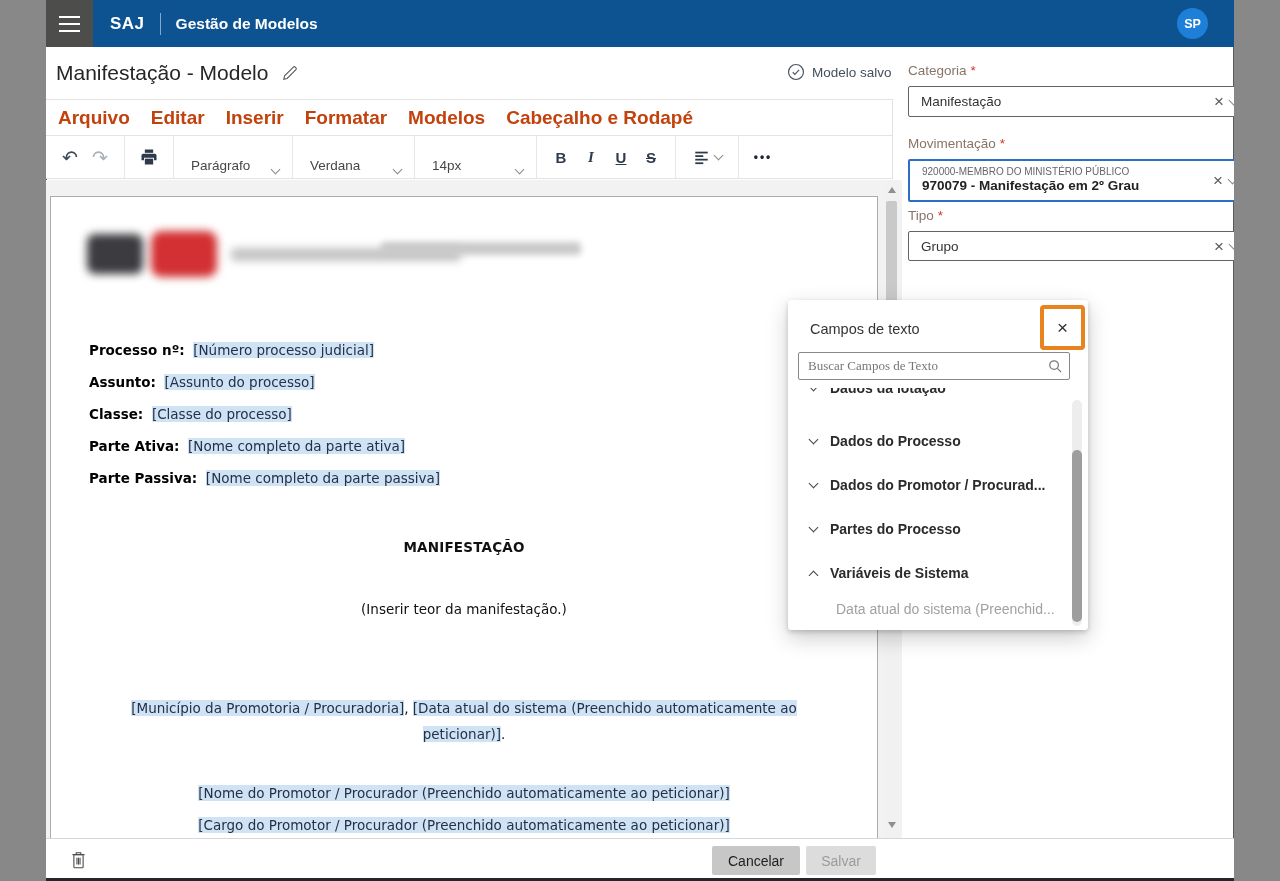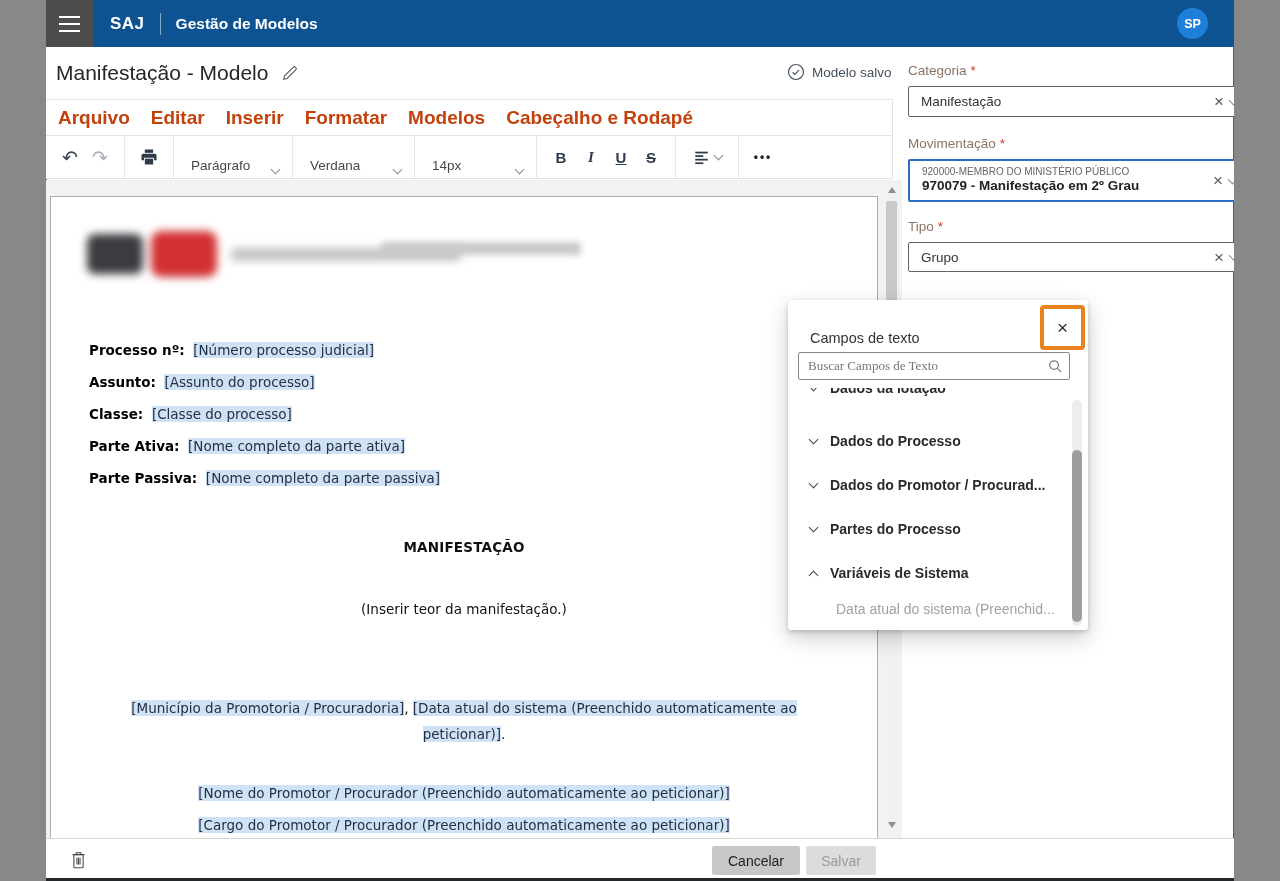--- a/index.html
+++ b/index.html
@@ -80,31 +80,31 @@
   .fselect{display:flex;align-items:center;border:1px solid #636363;border-radius:2px;background:#fff;padding:0 8px 0 12px;cursor:pointer;}
   .fselect .val{flex:1;font-size:13.5px;color:#333;}
   .fx{font-size:17px;color:#5a5a5a;line-height:1;padding:0 6px;cursor:pointer;}
   .lab-cat{margin-top:16px;}
   .sel-cat{margin-top:8px;height:31px;}
   .lab-mov{margin-top:19px;}
   .sel-mov{margin-top:8px;height:43px;border:2px solid var(--c-focus,#2a6fc2);}
   .sel-mov .val2{flex:1;line-height:1.25;}
   .sel-mov .code{display:block;font-size:10px;color:#666;}
   .sel-mov .main{display:block;font-size:13.5px;font-weight:bold;color:#222;}
-  .lab-tipo{margin-top:17px;}
+  .lab-tipo{margin-top:6px;}
   .sel-tipo{margin-top:8px;height:30px;}
 
   
   .rail{position:absolute;left:1215px;top:47px;width:64px;height:791px;border-left:1px solid #e0e0e0;background:#f9a8d4;}
   .rail-btn{margin-top:13px;display:flex;flex-direction:column;align-items:center;gap:3px;cursor:pointer;}
   .rail-btn span{font-size:11.5px;color:#3f4a59;}
 
   
   .fpanel{position:absolute;left:742px;top:300px;width:300px;height:330px;background:#fff;border-radius:3px;box-shadow:0 2px 5px rgba(0,0,0,.18), 0 8px 22px rgba(0,0,0,.20);z-index:20;}
-  .fp-title{position:absolute;left:22px;top:30px;font-size:14.5px;color:#333;}
+  .fp-title{position:absolute;left:22px;top:21px;font-size:14.5px;color:#333;}
   .fp-close-anno{position:absolute;left:252px;top:5px;width:45px;height:45px;border:4px solid var(--c-accent_orange,#e8831d);border-radius:4px;background:#fff;display:flex;align-items:center;justify-content:center;}
   .fp-close{font-size:19px;color:#333;font-weight:400;cursor:pointer;line-height:1;}
   .fp-search{position:absolute;left:10px;top:52px;width:272px;height:28px;border:1px solid #8a8886;border-radius:2px;display:flex;align-items:center;padding:0 6px 0 9px;background:#fff;}
   .fp-search input{flex:1;border:none;outline:none;font-size:13px;color:#333;font-family:Liberation Serif, serif;background:transparent;}
   .fp-search input::placeholder{color:#767676;}
   .fp-list{position:absolute;left:0;right:0;top:88px;height:238px;overflow:hidden;}
   .trow{position:absolute;left:22px;display:flex;align-items:center;gap:13px;cursor:pointer;}
   .trow .tchev{width:7px;height:7px;border-right:1.7px solid #444;border-bottom:1.7px solid #444;display:inline-block;}
   .tchev.down{transform:rotate(45deg);margin-top:-4px;}
   .tchev.up{transform:rotate(-135deg);margin-top:4px;}

